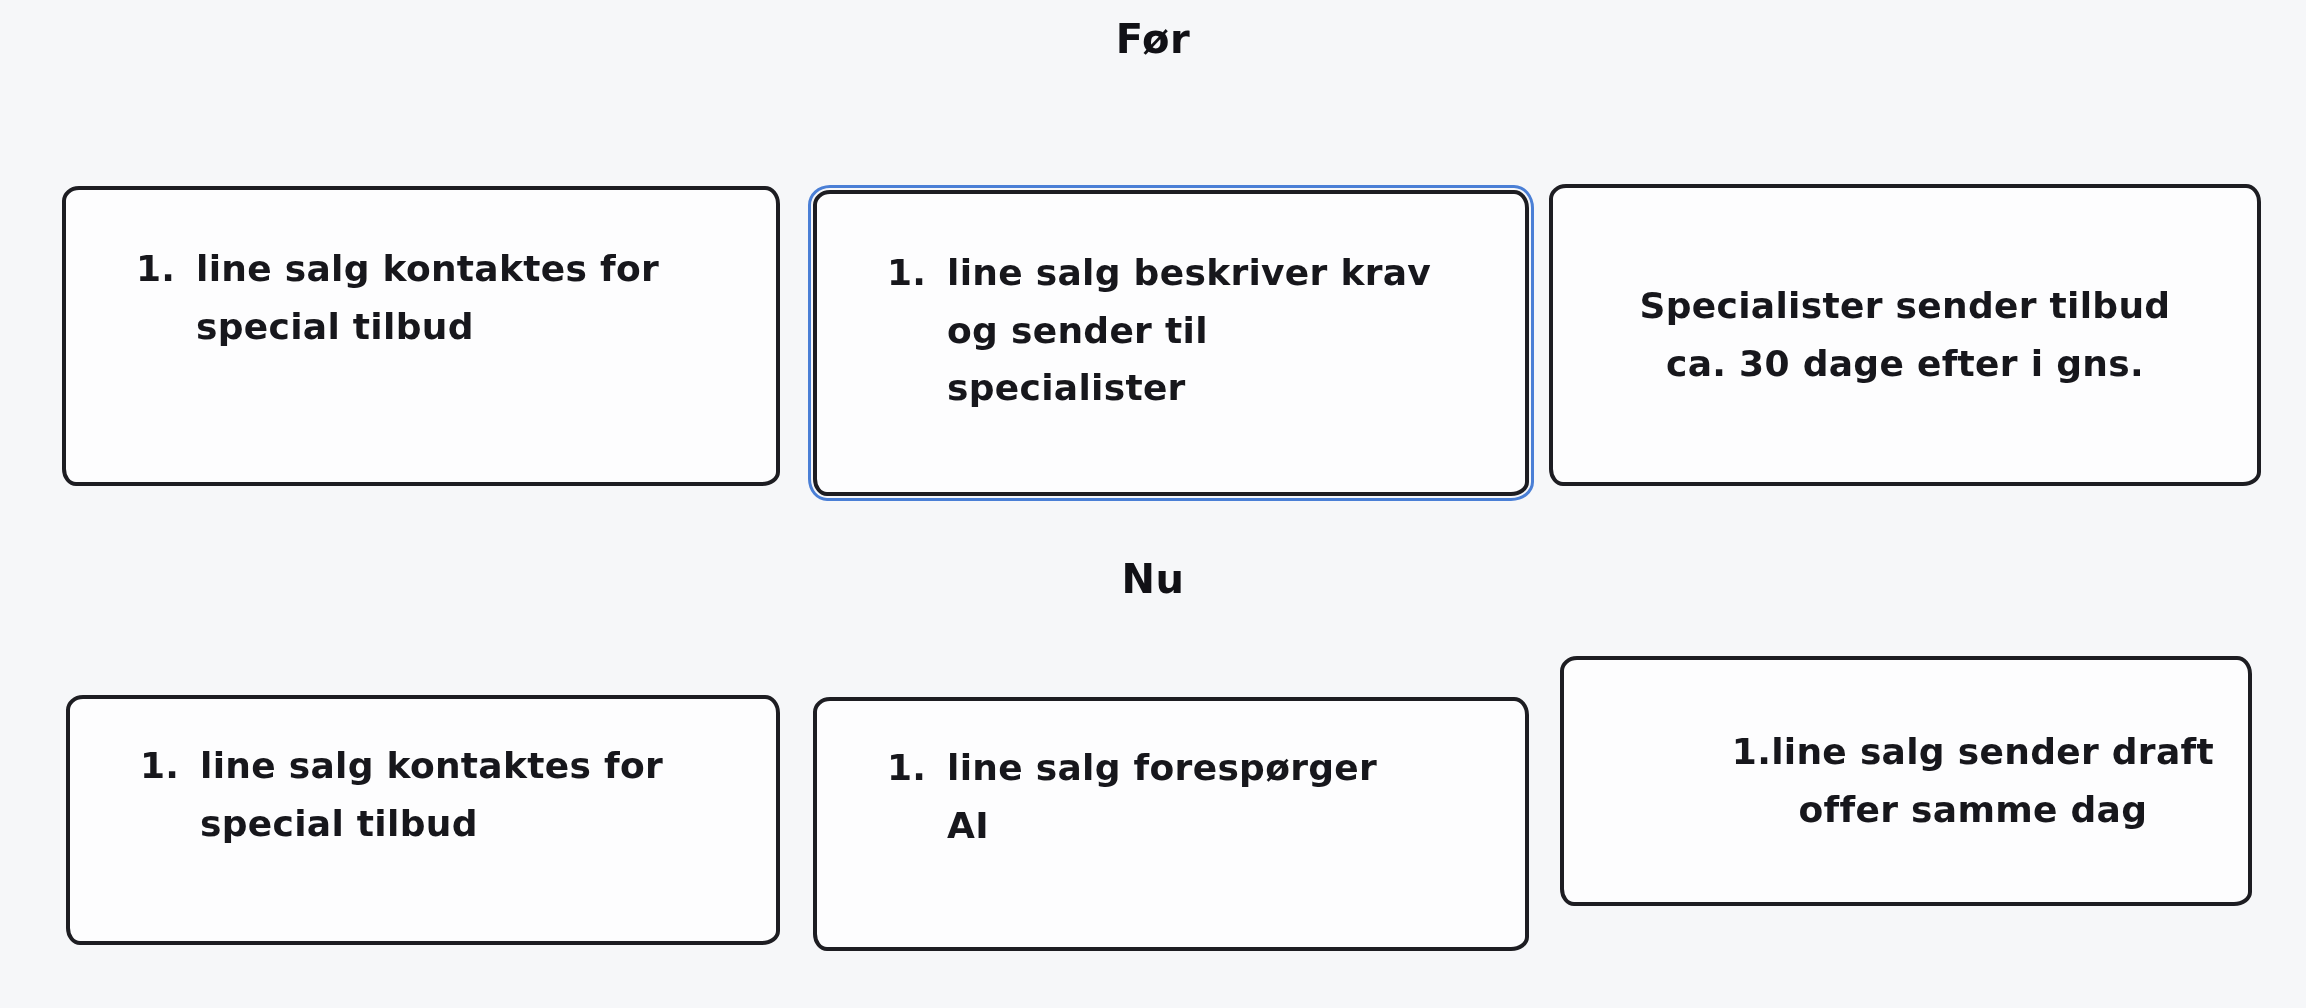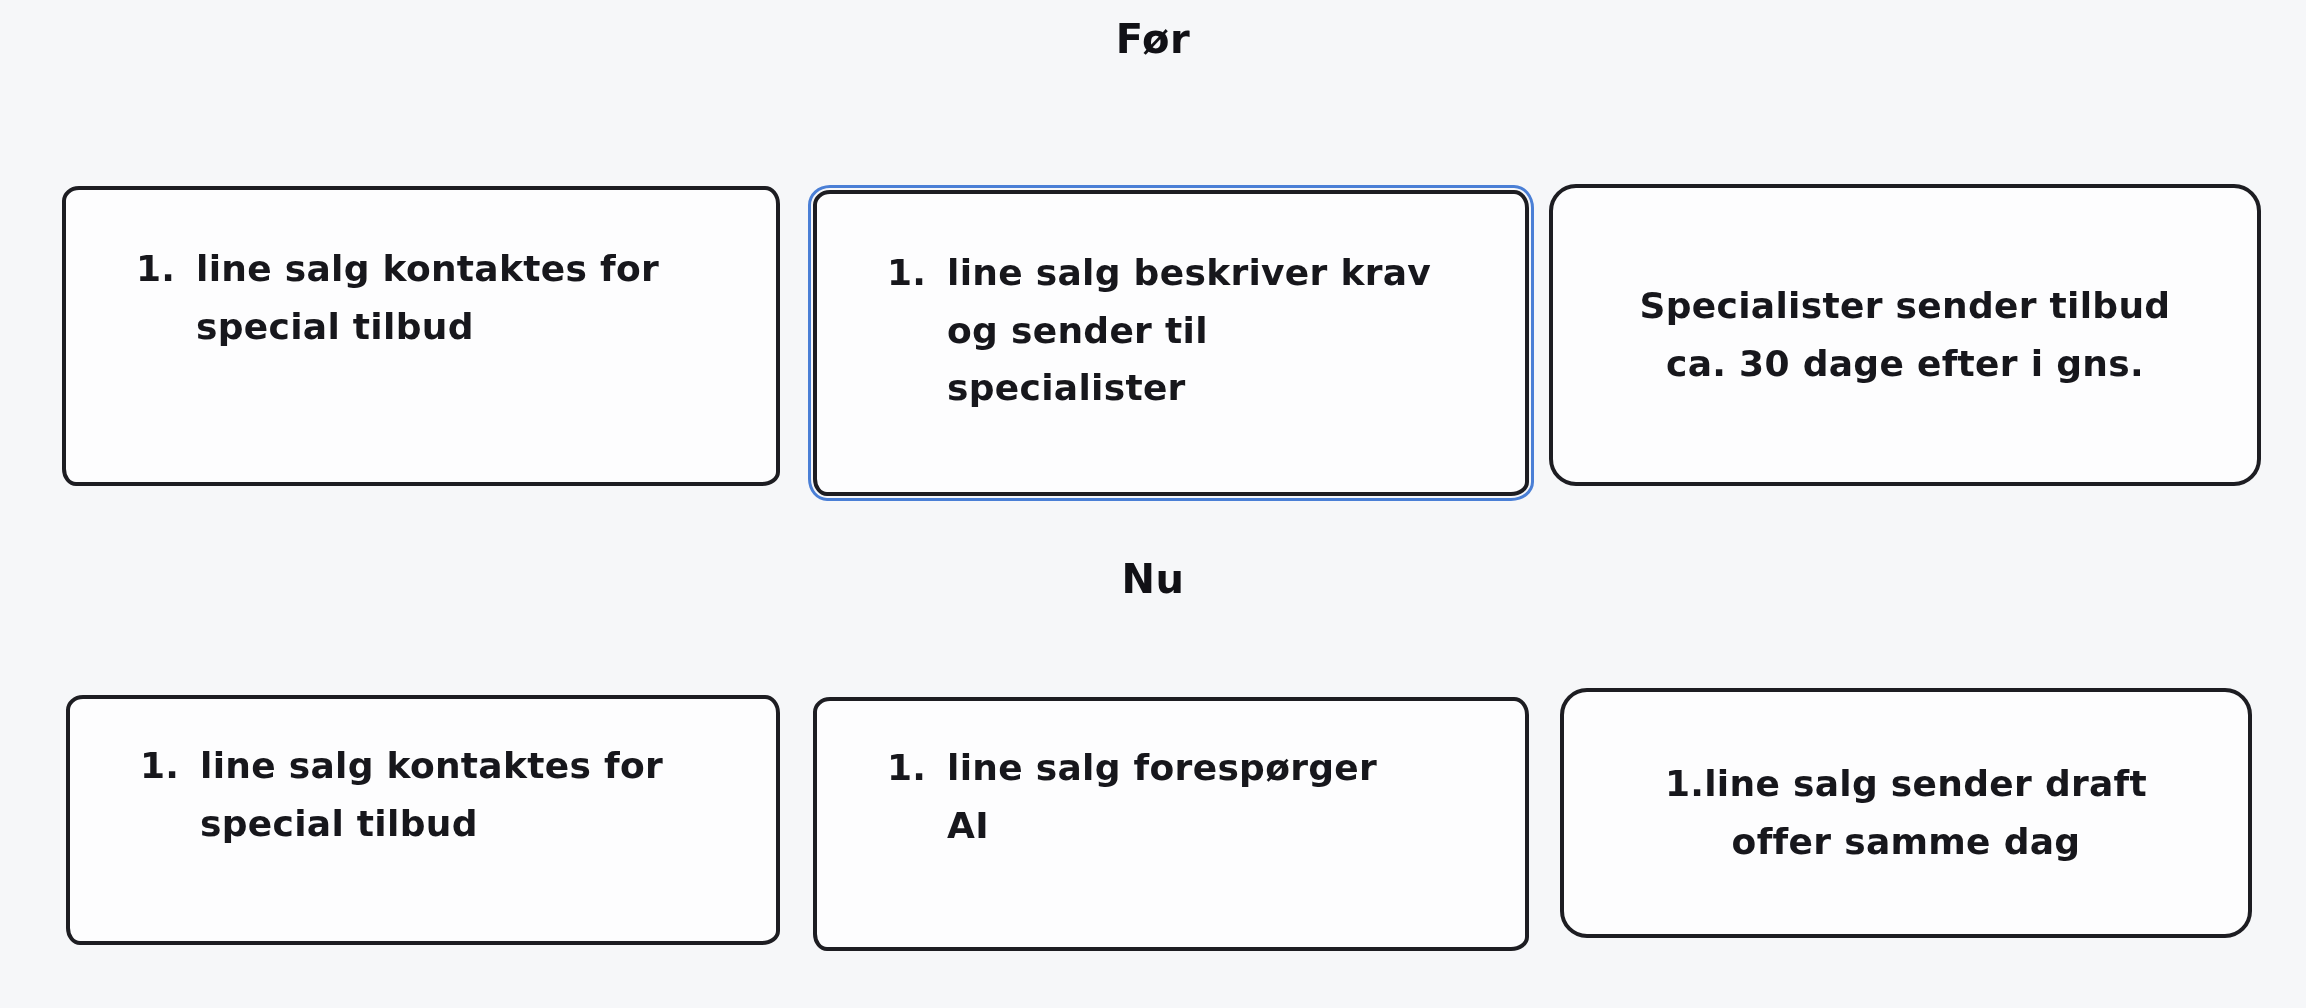--- a/index.html
+++ b/index.html
@@ -68,33 +68,32 @@
     white-space: pre-line;
   }
 
   
   .center-box {
     display: flex;
     align-items: center;
     justify-content: center;
     text-align: center;
     padding: 17px 34px;
-    border-radius: 27px;
   }
   .center-box .body {
     white-space: pre-line;
   }
 
   
   .pos-b1 { left: 62px;   top: 186px; width: 718px; height: 300px; }
   .pos-b2 { left: 813px;  top: 190px; width: 716px; height: 306px; }
   .pos-b3 { left: 1549px; top: 184px; width: 712px; height: 302px; }
   .pos-n1 { left: 66px;   top: 695px; width: 714px; height: 250px; }
   .pos-n2 { left: 813px;  top: 697px; width: 716px; height: 254px; }
-  .pos-n3 { left: 1560px; top: 688px; width: 692px; height: 250px; }
+  .pos-n3 { left: 1560px; top: 656px; width: 692px; height: 250px; justify-content: flex-end; }
 </style>
 </head>
 <body>
 
 <div class="canvas">
 
   <div class="section-title title-before">Før</div>
 
   <div class="shape list-box row1 pos-b1">
     <div class="box-text">

